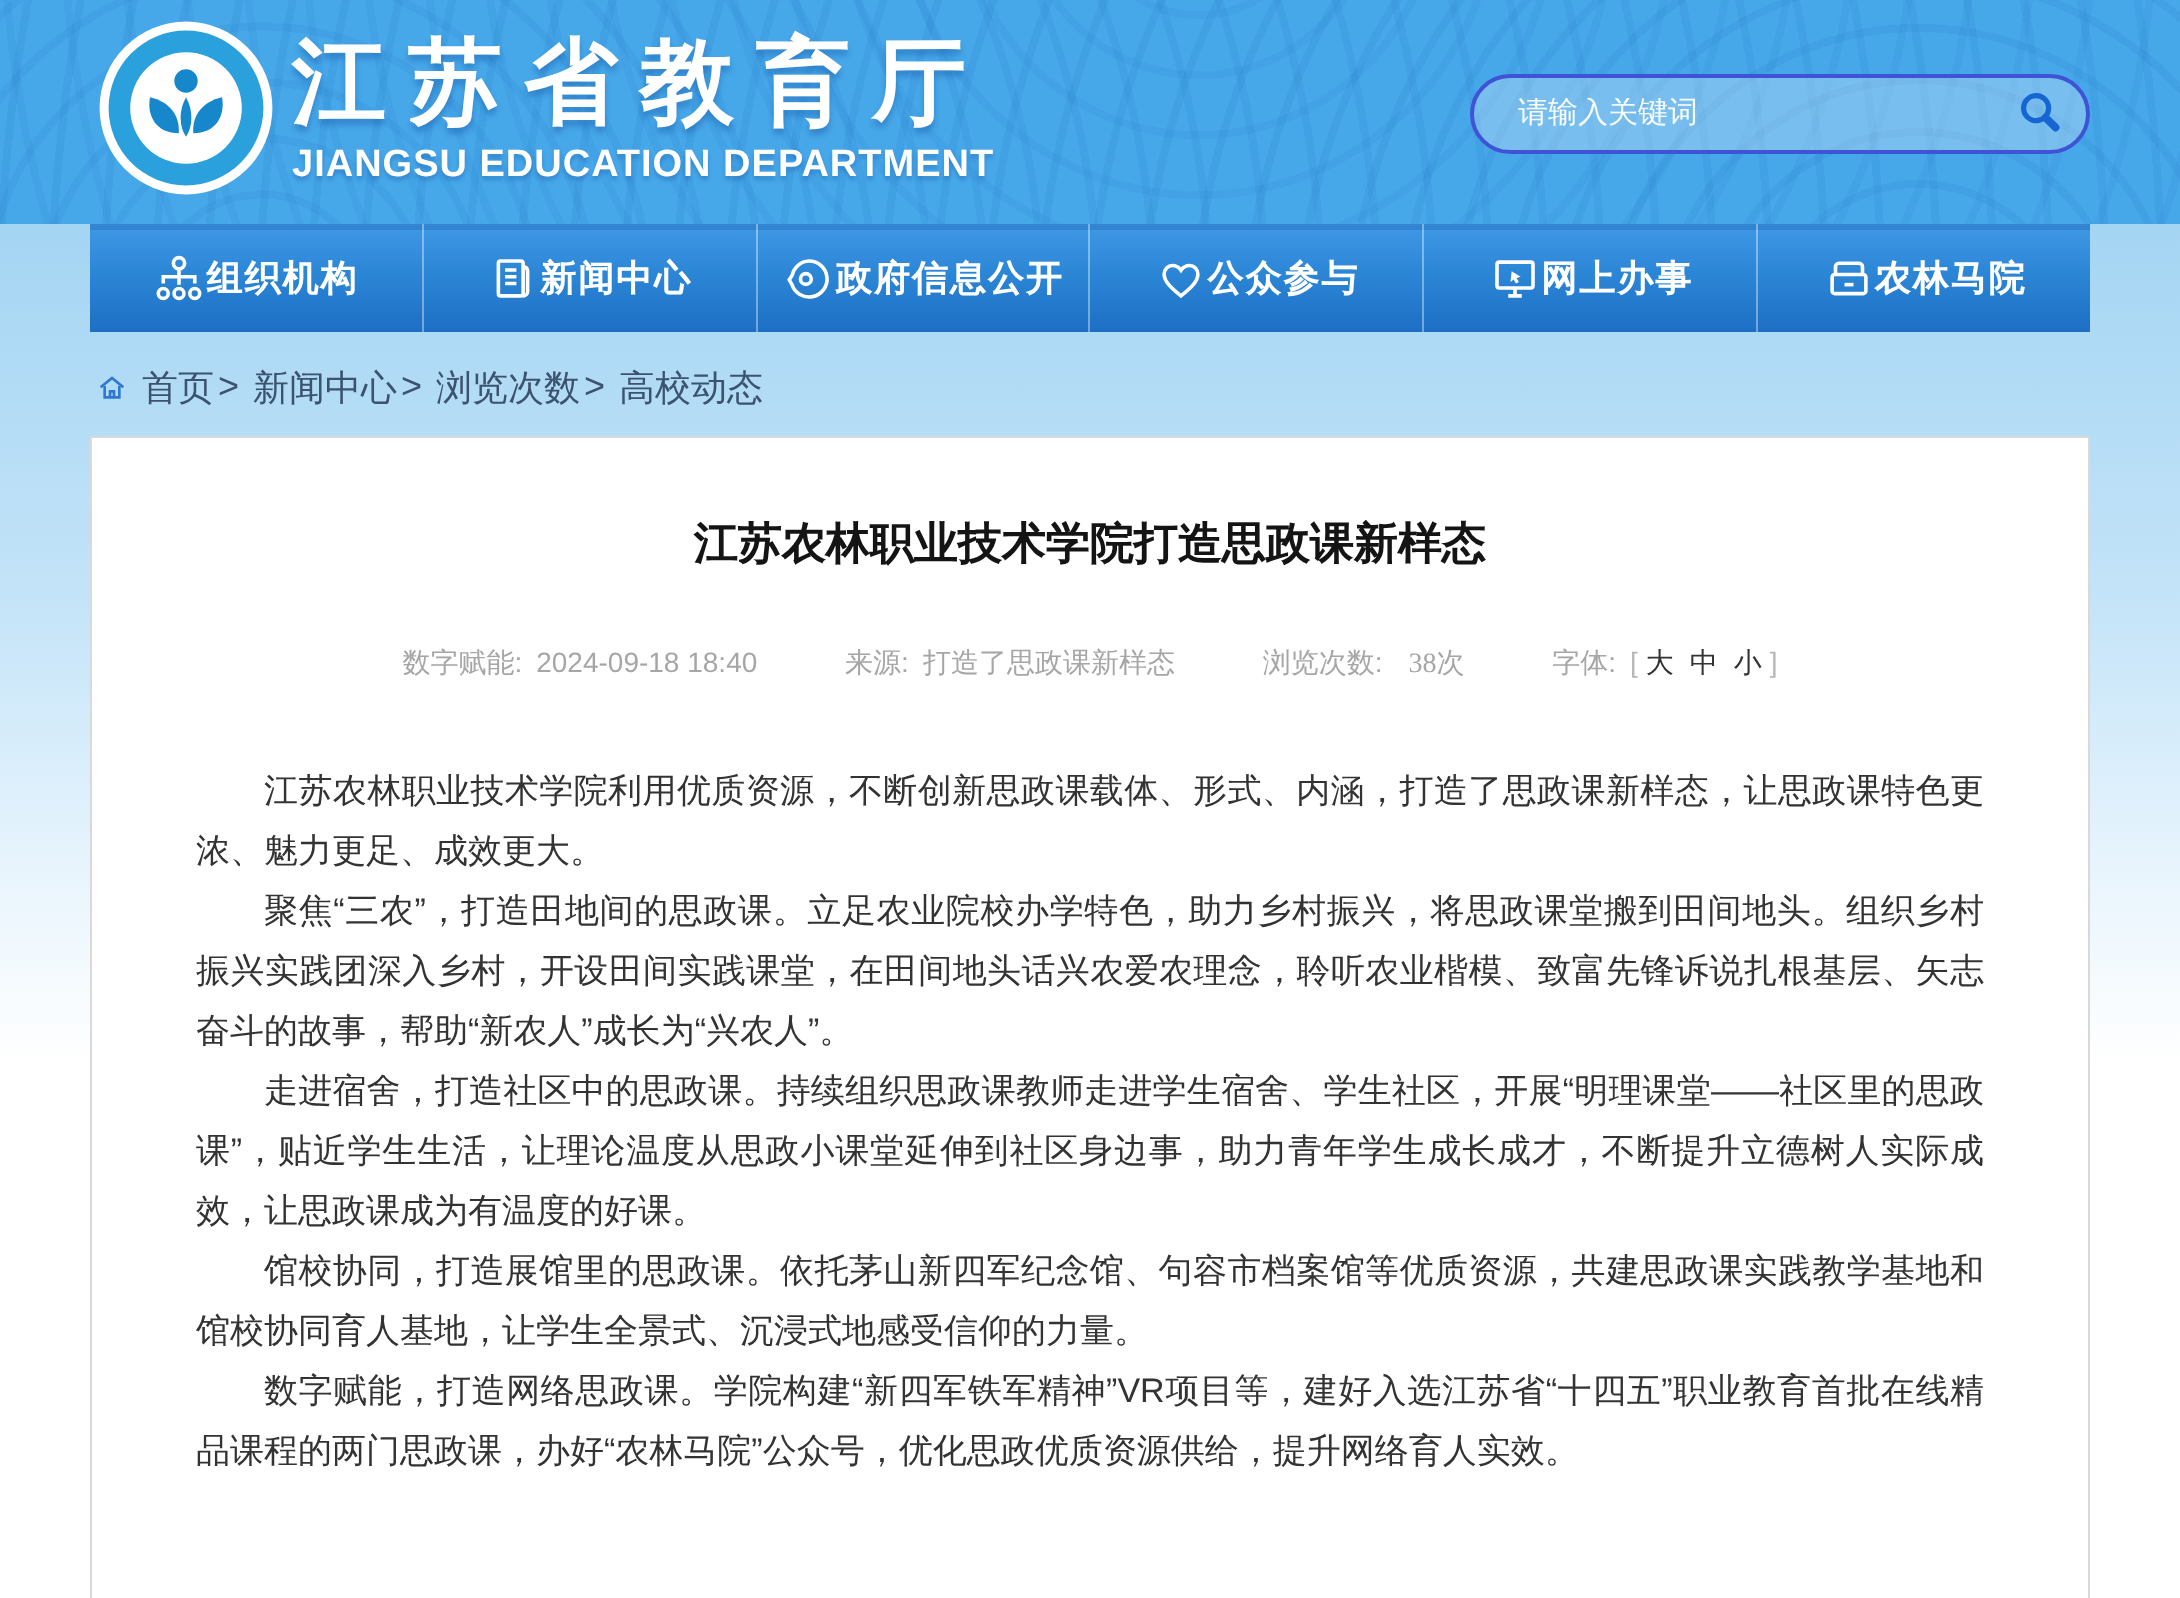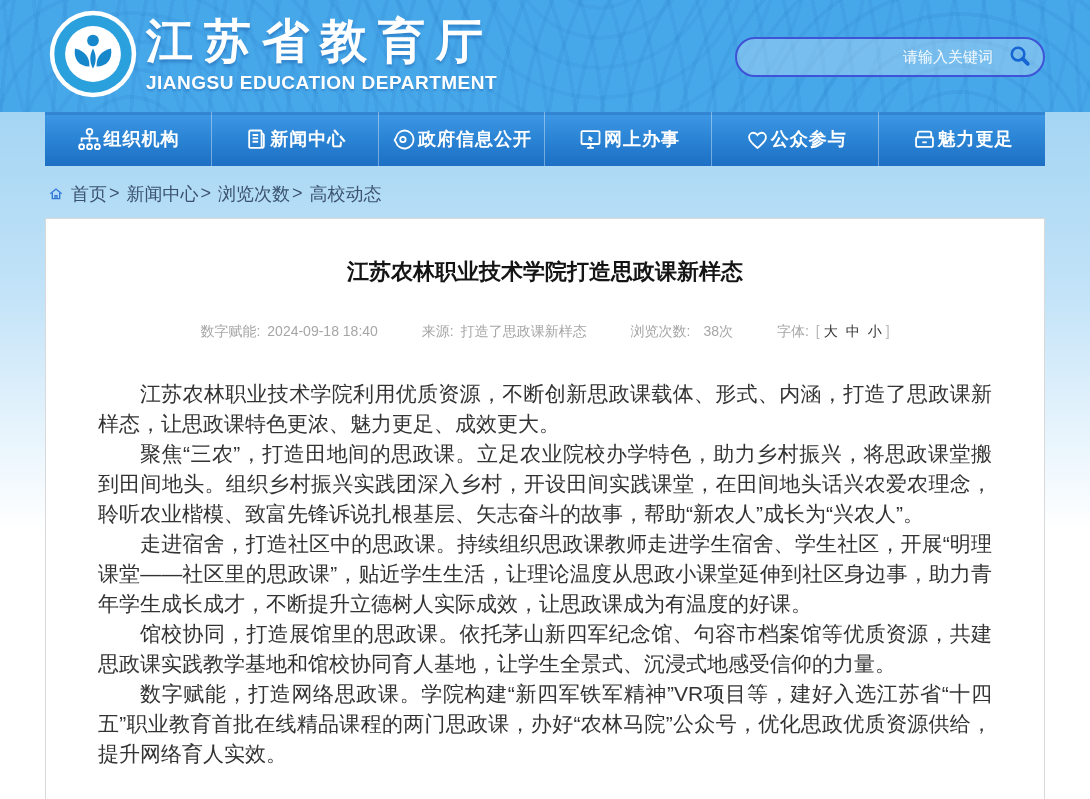--- a/index.html
+++ b/index.html
@@ -32,22 +32,21 @@
   }
   .search {
     position: absolute; right: 45px; top: 37px; width: 310px; height: 40px;
     border: 2px solid #3e53d6; border-radius: 21px;
     background: rgba(255,255,255,.27);
     display: flex; align-items: center;
   }
   .search input {
     flex: 1; min-width: 0; background: transparent; border: none; outline: none;
     color: #ffffff; font-size: 15px; padding: 0 6px 0 22px;
-    font-family: Liberation Serif, serif;
-    text-align: right;
+    font-family: Liberation Mono, monospace;
   }
   .search input::placeholder { color: #ffffff; opacity: .95; }
   .search-btn { width: 44px; height: 36px; background: none; border: none; cursor: pointer; padding: 0 10px 0 0; display:flex; align-items:center; justify-content:flex-end; }
 
   
   .page {
     height: 656px;
     background: linear-gradient(180deg, #a4d5f3 0%, #c3e3f8 28%, #e9f5fd 50%, #ffffff 64%);
   }
 
@@ -84,26 +83,26 @@
   .article-title {
     margin: 0; text-align: center;
     font-size: 22px; font-weight: bold; color: #141414; line-height: 26px;
   }
   .meta {
     margin-top: 36px; text-align: center;
     font-size: 14px; color: #a6a6a6; line-height: 20px; white-space: nowrap;
   }
   .meta .group { display: inline-block; margin: 0 20px; }
   .meta .label { margin-right: 7px; }
-  .meta .views-value { margin-left: 6px; }
+  .meta .views-value { margin-left: 6px; font-family: Liberation Serif, serif; }
   .meta .bracket { color: #b8b8b8; }
   .meta .fs-btn { color: #333333; margin: 0 4px; cursor: pointer; }
   .article-body { margin-top: 38px; }
   .article-body p {
-    margin: 0; font-size: 21px; line-height: 30px; color: #333333;
+    margin: 0; font-size: 17px; line-height: 30px; color: #333333;
     text-align: justify; text-indent: 2em;
   }
 </style>
 </head>
 <body>
 
 <div class="header">
 
   <div class="logo-wrap">
     <span>
@@ -167,44 +166,44 @@
         <svg width="27" height="27" viewBox="0 0 24 24" fill="none" stroke="#fff" stroke-width="1.6">
           <path d="M12 4a8 8 0 1 1-7.6 10.4L3.2 12.4l1.3-2A8 8 0 0 1 12 4Z"></path>
           <circle cx="10.6" cy="12" r="2.4"></circle>
         </svg>
       </span>
       <span>政府信息公开</span>
     </div>
     <div class="nav-item">
       <span>
         <svg width="27" height="27" viewBox="0 0 24 24" fill="none" stroke="#fff" stroke-width="1.6">
+          <path d="M12 19.5C7.2 15.6 4.5 12.9 4.5 9.9 4.5 7.7 6.2 6 8.2 6c1.5 0 2.9.8 3.8 2.1C12.9 6.8 14.3 6 15.8 6c2 0 3.7 1.7 3.7 3.9 0 3-2.7 5.7-7.5 9.6Z"></path>
+        </svg>
+      </span>
+      <span>公众参与</span>
+    </div>
+    <div class="nav-item">
+      <span>
+        <svg width="27" height="27" viewBox="0 0 24 24" fill="none" stroke="#fff" stroke-width="1.6">
           <rect x="4" y="4.5" width="16" height="11.5" rx="1"></rect>
           <path d="M9 19.5h6 M12 16v3.5"></path>
           <path d="M10.5 8.5l4 2.5-1.8.5 1 1.8-1.3.7-1-1.8-1.4 1.1z" fill="#fff" stroke="none"></path>
         </svg>
       </span>
       <span>网上办事</span>
     </div>
     <div class="nav-item">
       <span>
         <svg width="27" height="27" viewBox="0 0 24 24" fill="none" stroke="#fff" stroke-width="1.6">
-          <path d="M12 19.5C7.2 15.6 4.5 12.9 4.5 9.9 4.5 7.7 6.2 6 8.2 6c1.5 0 2.9.8 3.8 2.1C12.9 6.8 14.3 6 15.8 6c2 0 3.7 1.7 3.7 3.9 0 3-2.7 5.7-7.5 9.6Z"></path>
-        </svg>
-      </span>
-      <span>公众参与</span>
-    </div>
-    <div class="nav-item">
-      <span>
-        <svg width="27" height="27" viewBox="0 0 24 24" fill="none" stroke="#fff" stroke-width="1.6">
           <path d="M6 10V6.5A1.5 1.5 0 0 1 7.5 5h9A1.5 1.5 0 0 1 18 6.5V10"></path>
           <rect x="4.5" y="10" width="15" height="8.5" rx="1.2"></rect>
           <path d="M10 14.5h4"></path>
         </svg>
       </span>
-      <span>魅力更足</span>
+      <span>农林马院</span>
     </div>
   </div>
 
   <div class="breadcrumb">
     <span class="home-icon">
       <svg width="16" height="16" viewBox="0 0 24 24" fill="none" stroke="#2e77d4" stroke-width="2">
         <path d="M3.5 11.5 12 4.5l8.5 7"></path>
         <path d="M6.5 10.5V19h11v-8.5"></path>
         <path d="M10.5 19v-4.5h3V19"></path>
       </svg>

